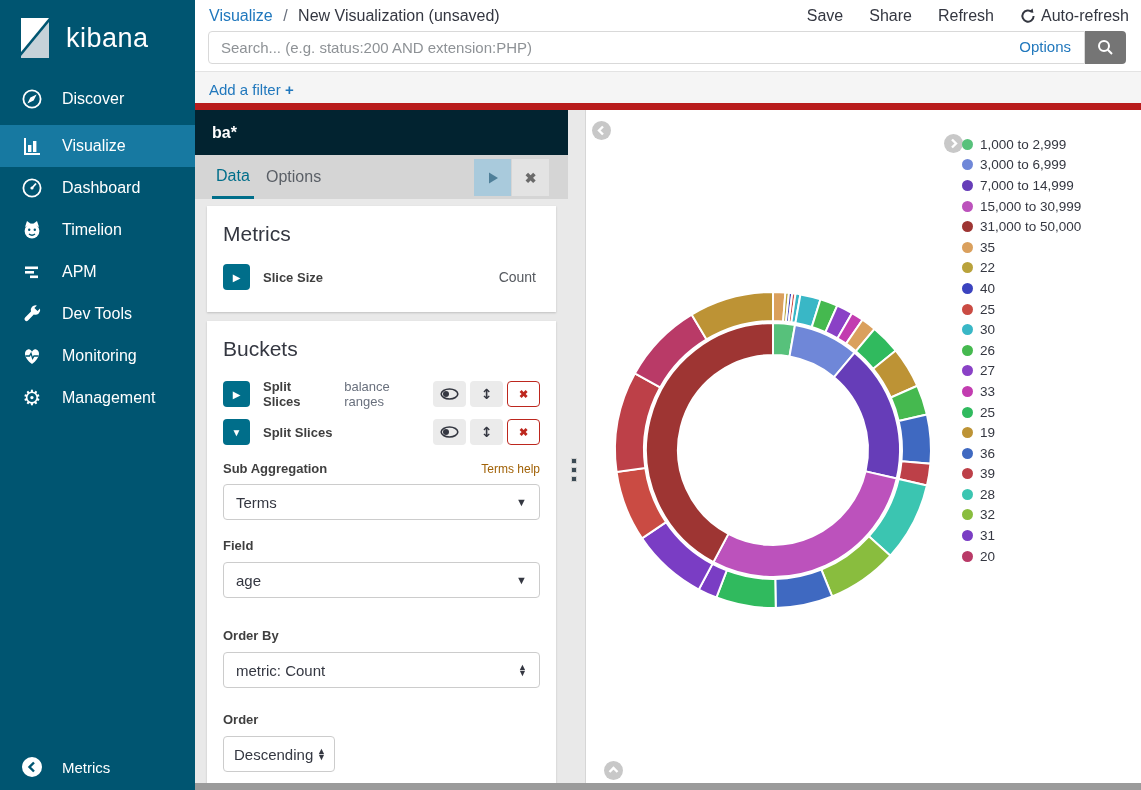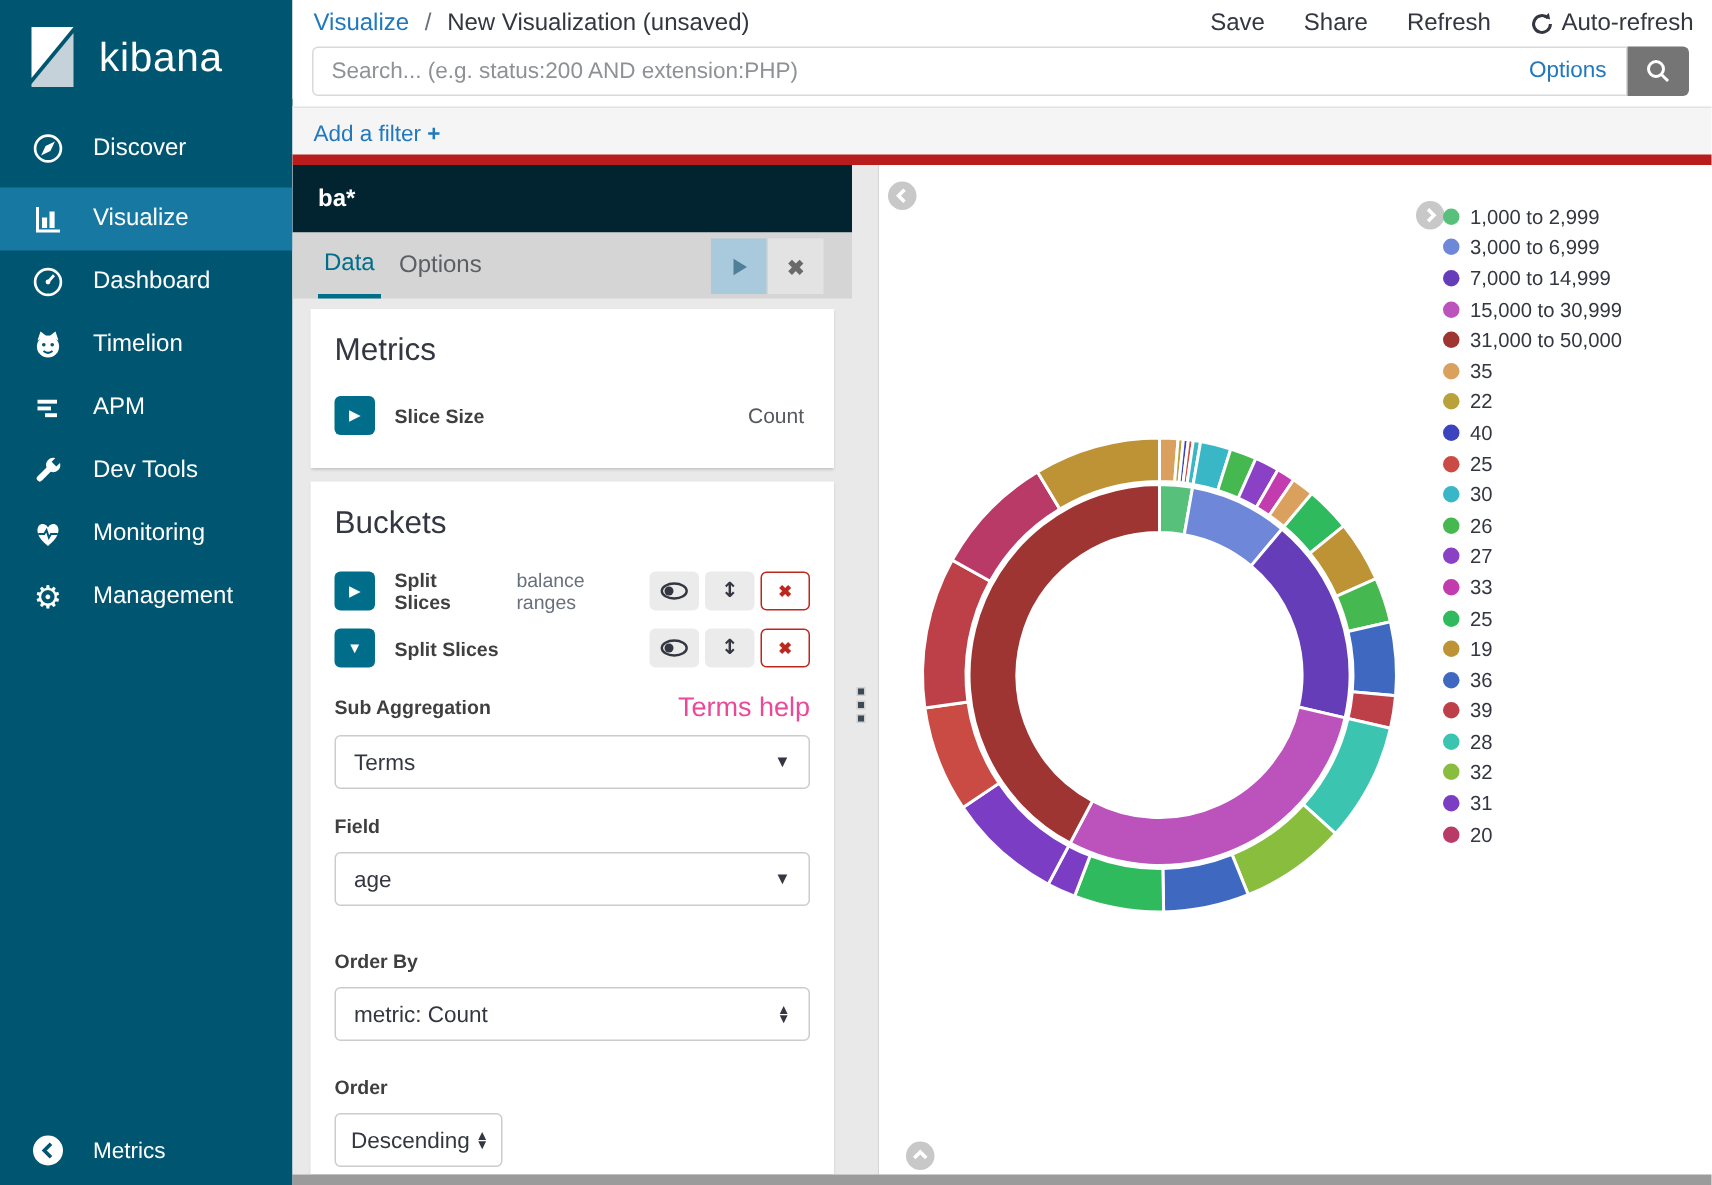--- a/index.html
+++ b/index.html
@@ -52,21 +52,21 @@
   .agg-value { font-size:14px; color:#55595f; margin-left:auto; margin-right:4px; }
   .agg-controls { margin-left:auto; display:flex; gap:4px; }
   .ctrl-btn { width:33px; height:26px; border-radius:4px; background:#ebebeb; display:flex; align-items:center; justify-content:center; cursor:pointer; }
   .ctrl-btn.danger { background:#fff; border:1px solid #bd271e; color:#bd271e; font-size:11px; font-weight:700; }
   .move-glyph { font-family:"DejaVu Sans",sans-serif; font-size:14px; color:#343741; font-weight:700; }
   .field-label { font-size:13px; font-weight:700; color:#3f3f3f; }
   .form-row { margin-top:16px; }
   .select-box { margin-top:8px; height:36px; border:1px solid #ccc; border-radius:4px; background:#fff; display:flex; align-items:center; padding:0 12px; font-size:15px; color:#343741; cursor:pointer; position:relative; }
   .caret-down { margin-left:auto; font-size:11px; color:#343741; }
   .caret-updown { margin-left:auto; display:flex; flex-direction:column; line-height:6px; font-size:9px; color:#343741; }
-  .link-blue { color:#ec4899; cursor:pointer; font-size:18px; }
+  .link-blue { color:#a16207; cursor:pointer; font-size:12px; }
   .row-2col { display:flex; gap:14px; margin-top:16px; }
 
   
   #panel-resizer { position:absolute; left:371px; top:330px; width:16px; height:60px; display:flex; flex-direction:column; gap:5px; align-items:center; justify-content:center; cursor:col-resize; }
   #panel-resizer span { width:4px; height:4px; background:#3b4a54; box-shadow:0 0 0 1px #cfcfcf; }
 
   
   #vis-area { position:absolute; left:585px; top:110px; width:556px; height:673px; background:#fff; border-left:1px solid #d6d6d6; }
   .circle-btn { position:absolute; width:19px; height:19px; border-radius:50%; background:#c8c8c8; display:flex; align-items:center; justify-content:center; cursor:pointer; }
   #legend { position:absolute; left:376px; top:24px; display:flex; flex-direction:column; }

